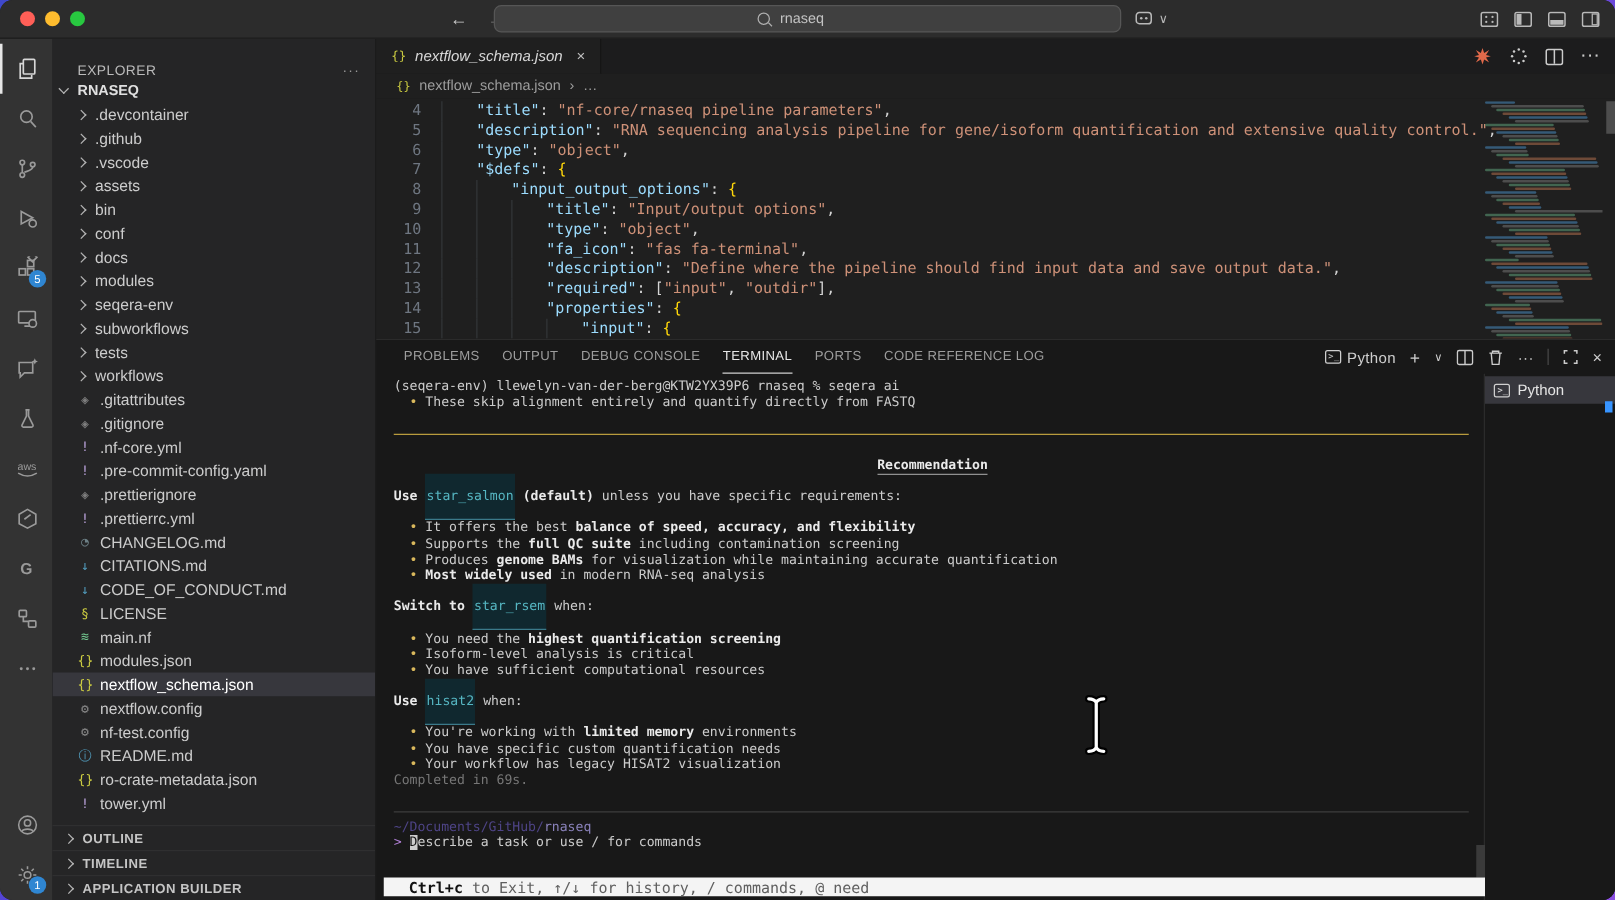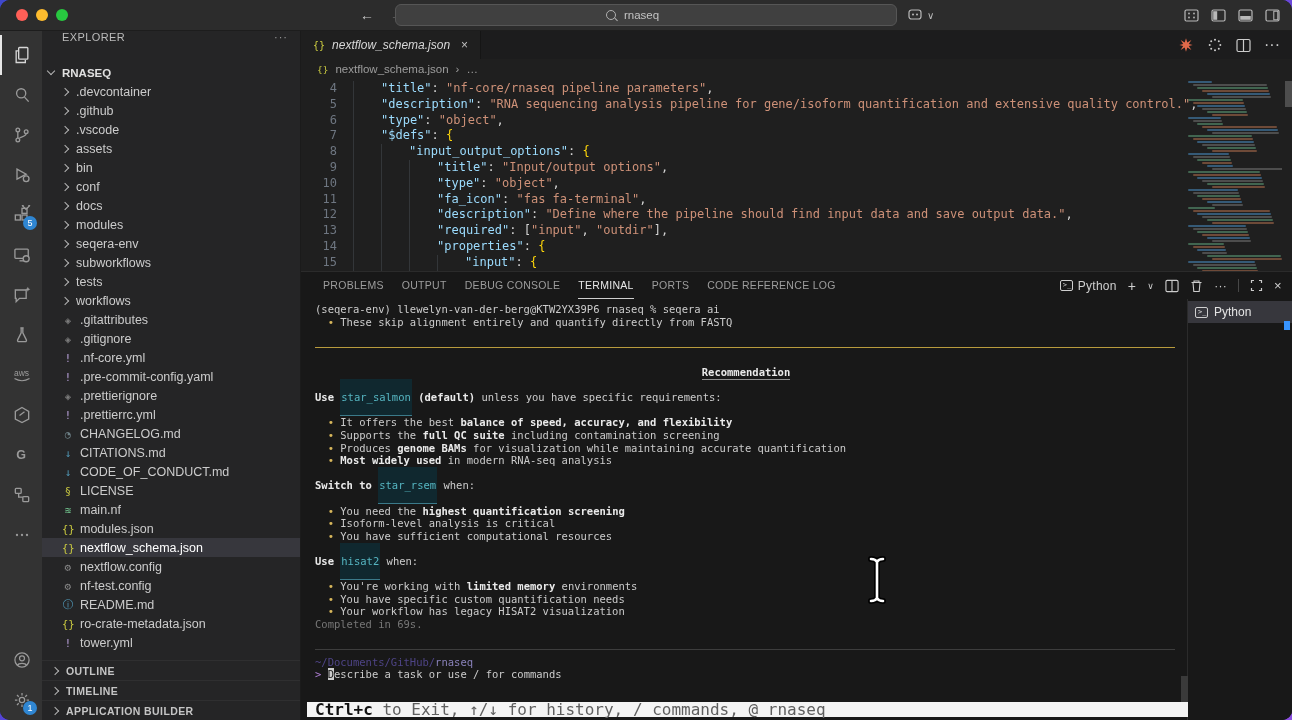--- a/index.html
+++ b/index.html
@@ -21,21 +21,21 @@
   .tb-right svg{display:block;}
   
   .main{flex:1;display:flex;min-height:0;}
   .activity{flex:0 0 42px;background:#333333;display:flex;flex-direction:column;align-items:center;padding-top:4px;}
   .ab{width:42px;height:40px;display:flex;align-items:center;justify-content:center;position:relative;border-left:2px solid transparent;box-sizing:border-box;}
   .ab.active{border-left:2px solid #e7e7e7;}
   .ab .badge{position:absolute;right:5px;bottom:5px;min-width:14px;height:14px;border-radius:8px;background:#2f86d2;color:#fff;font-size:9px;display:flex;align-items:center;justify-content:center;padding:0 2px;box-sizing:border-box;}
   .ab.push{margin-top:auto;}
   
   .sidebar{flex:0 0 258px;background:#252526;display:flex;flex-direction:column;border-right:1px solid #1b1b1b;min-height:0;}
-  .sb-head{flex:0 0 32px;display:flex;align-items:flex-start;padding:0 12px 0 20px;color:#bbbbbb;font-size:11px;letter-spacing:.4px;}
+  .sb-head{flex:0 0 32px;display:flex;align-items:flex-end;padding:0 12px 0 20px;color:#bbbbbb;font-size:11px;letter-spacing:.4px;}
   .sb-head .dots{margin-left:auto;color:#9a9a9a;letter-spacing:1px;}
   .tree{flex:1;font-size:12.5px;color:#cccccc;overflow:hidden;}
   .trow{height:19px;display:flex;align-items:center;gap:6px;padding-left:20px;cursor:default;}
   .trow.root{padding-left:6px;font-weight:bold;font-size:11.5px;color:#e0e0e0;}
   .trow.sel{background:#37373d;color:#ffffff;}
   .chev{width:5px;height:5px;border-right:1.3px solid #b4b4b4;border-bottom:1.3px solid #b4b4b4;transform:rotate(-45deg);flex:0 0 5px;margin-right:2px;}
   .chev.down{transform:rotate(45deg);margin-top:-3px;}
   .ficon{width:12px;text-align:center;font-size:10.5px;flex:0 0 12px;font-family:"DejaVu Sans Mono",monospace;}
   .tlabel{white-space:nowrap;overflow:hidden;}
   .sections{flex:0 0 auto;}
@@ -75,21 +75,21 @@
   .tpr{color:#b180d7}
   .tcur{background:#cccccc;color:#111111;}
   .thr{position:relative;height:12.6px;}
   .thr::after{content:'';position:absolute;left:0;right:2px;top:6px;border-top:1px solid #b89b3d;}
   .thr2::after{border-top:1px solid #3d3d3d;}
   .thd{height:12.6px;text-align:center;}
   .thd span{font-weight:bold;color:#eaeaea;border-bottom:1px solid #909090;padding-bottom:1px;}
   .term-mark{position:absolute;top:22px;right:2px;width:6px;height:9px;background:#3794ff;}
   .termlist{flex:0 0 104px;border-left:1px solid #2b2b2b;padding-top:2px;background:#181818;}
   .tli{height:22px;display:flex;align-items:center;gap:6px;background:#37373d;color:#e4e4e4;font-size:12px;padding-left:7px;}
-  .hintbar{position:absolute;left:6px;right:104px;bottom:3px;height:15px;background:#f4f4f4;display:flex;align-items:center;padding-left:8px;font-family:"DejaVu Sans Mono",monospace;font-size:16px;color:#5f5f5f;white-space:pre;}
+  .hintbar{position:absolute;left:6px;right:104px;bottom:3px;height:15px;background:#f4f4f4;display:flex;align-items:center;padding-left:20px;font-family:"DejaVu Sans Mono",monospace;font-size:12px;color:#5f5f5f;white-space:pre;}
   .hintbar b{color:#111;}
   .pan-sb{position:absolute;right:104px;bottom:18px;width:7px;height:26px;background:#3a3a3a;}
   
   .ibeam{position:absolute;left:863px;top:553px;pointer-events:none;}
   svg.ico{display:block;}
 </style>
 </head>
 <body>
 
 <div class="window">
@@ -576,21 +576,21 @@
             </div>
           <div class="term-mark"></div>
           <div class="termlist">
             <div class="tli">
               <span class="termglyph">&gt;_</span>
               <span>Python</span>
             </div>
           </div>
         </div>
         <div class="pan-sb"></div>
-        <div class="hintbar"><b>Ctrl+c</b><span> to Exit, ↑/↓ for history, / commands, @ rnaseq</span></div>
+        <div class="hintbar"><b>Ctrl+c</b><span> to Exit, ↑/↓ for history, / commands, @ need</span></div>
       </div>
     </div>
   </div>
 
   <div class="ibeam">
     <svg width="28" height="54" viewBox="0 0 28 54">
       <g stroke="#000" stroke-width="6" fill="none" stroke-linecap="round">
           <path d="M8 6c3 0 5 1 6 3 1-2 3-3 6-3M14 9v36M8 48c3 0 5-1 6-3 1 2 3 3 6 3"></path>
         </g>
       <g stroke="#fff" stroke-width="2.6" fill="none" stroke-linecap="round">

